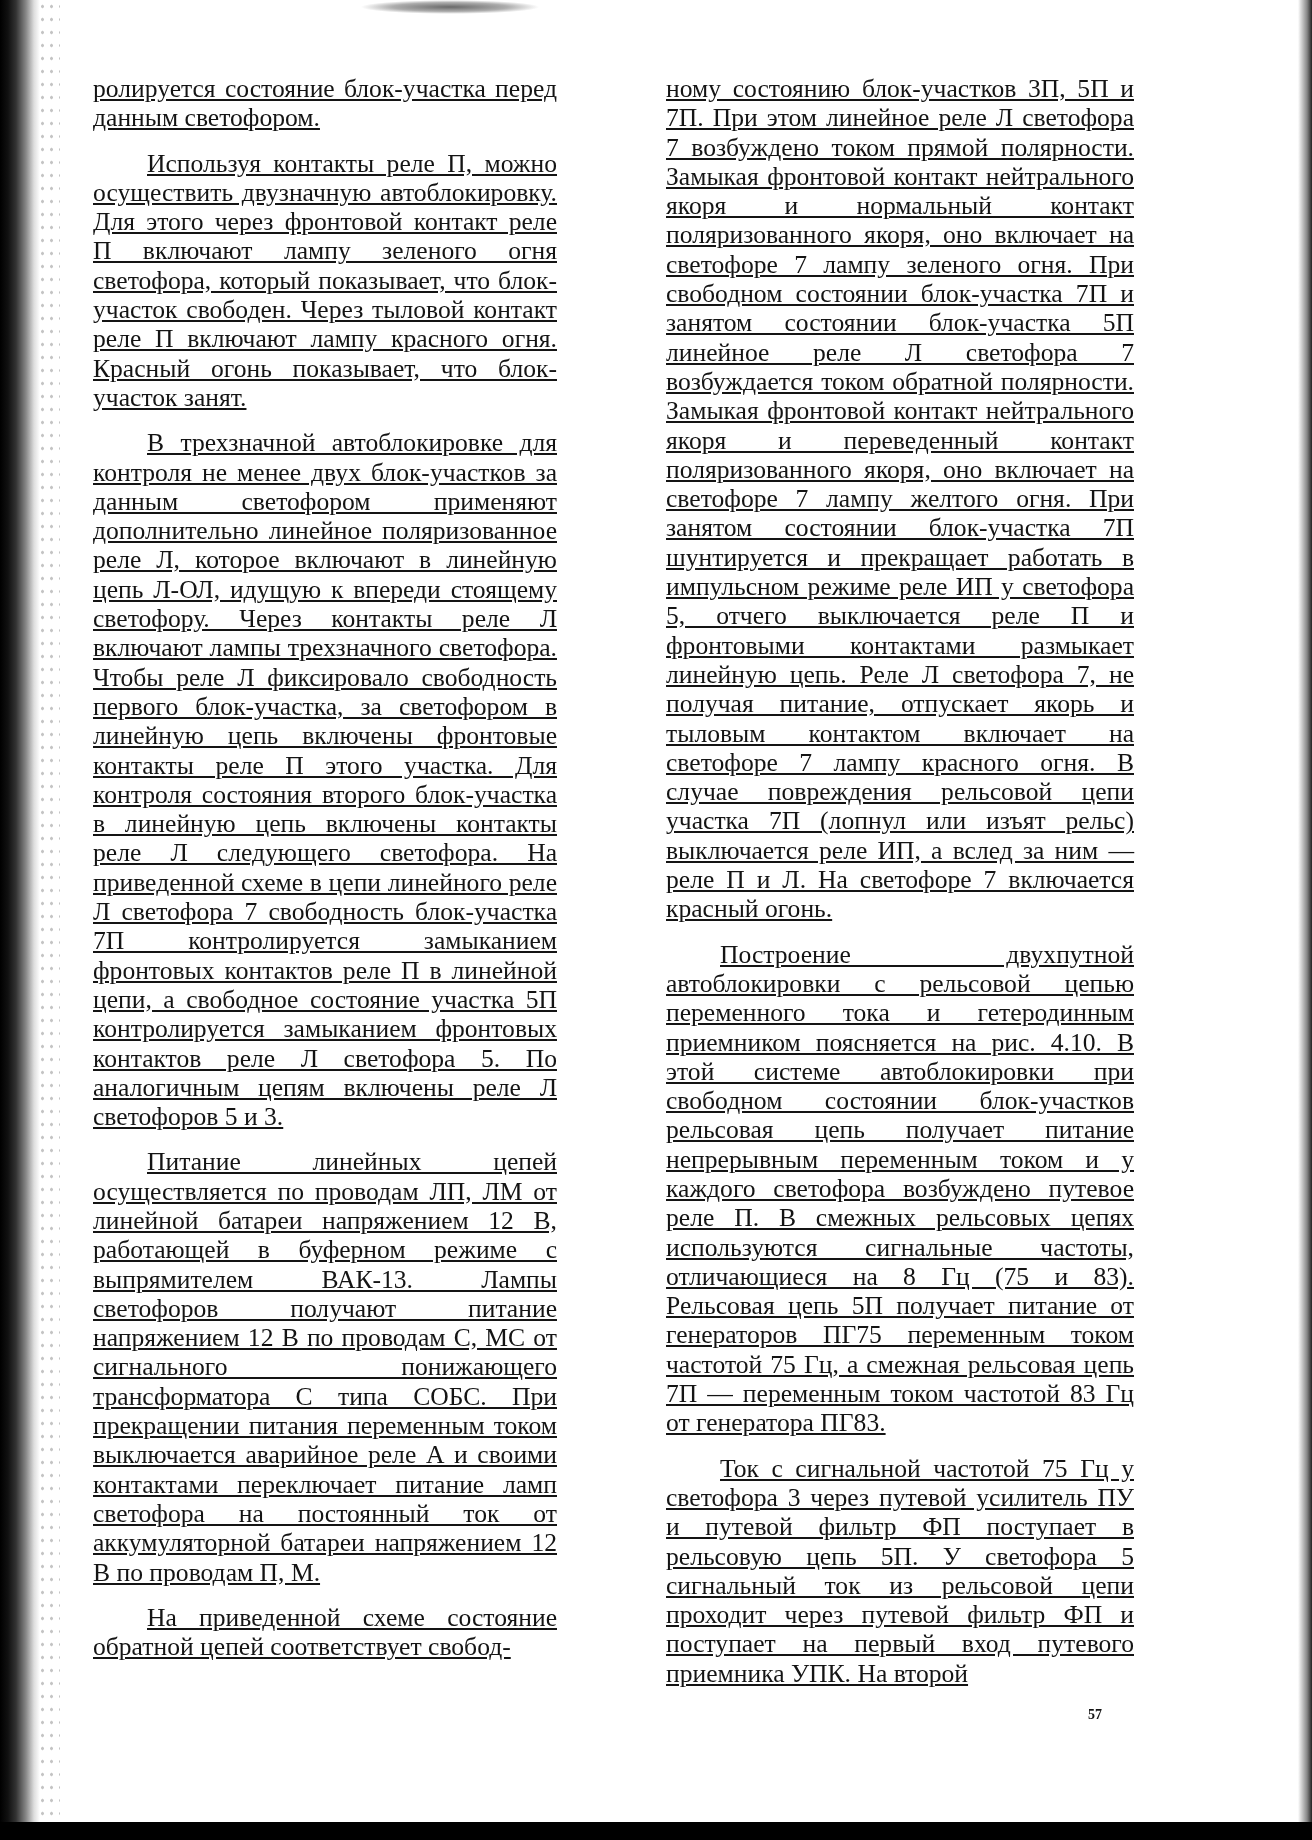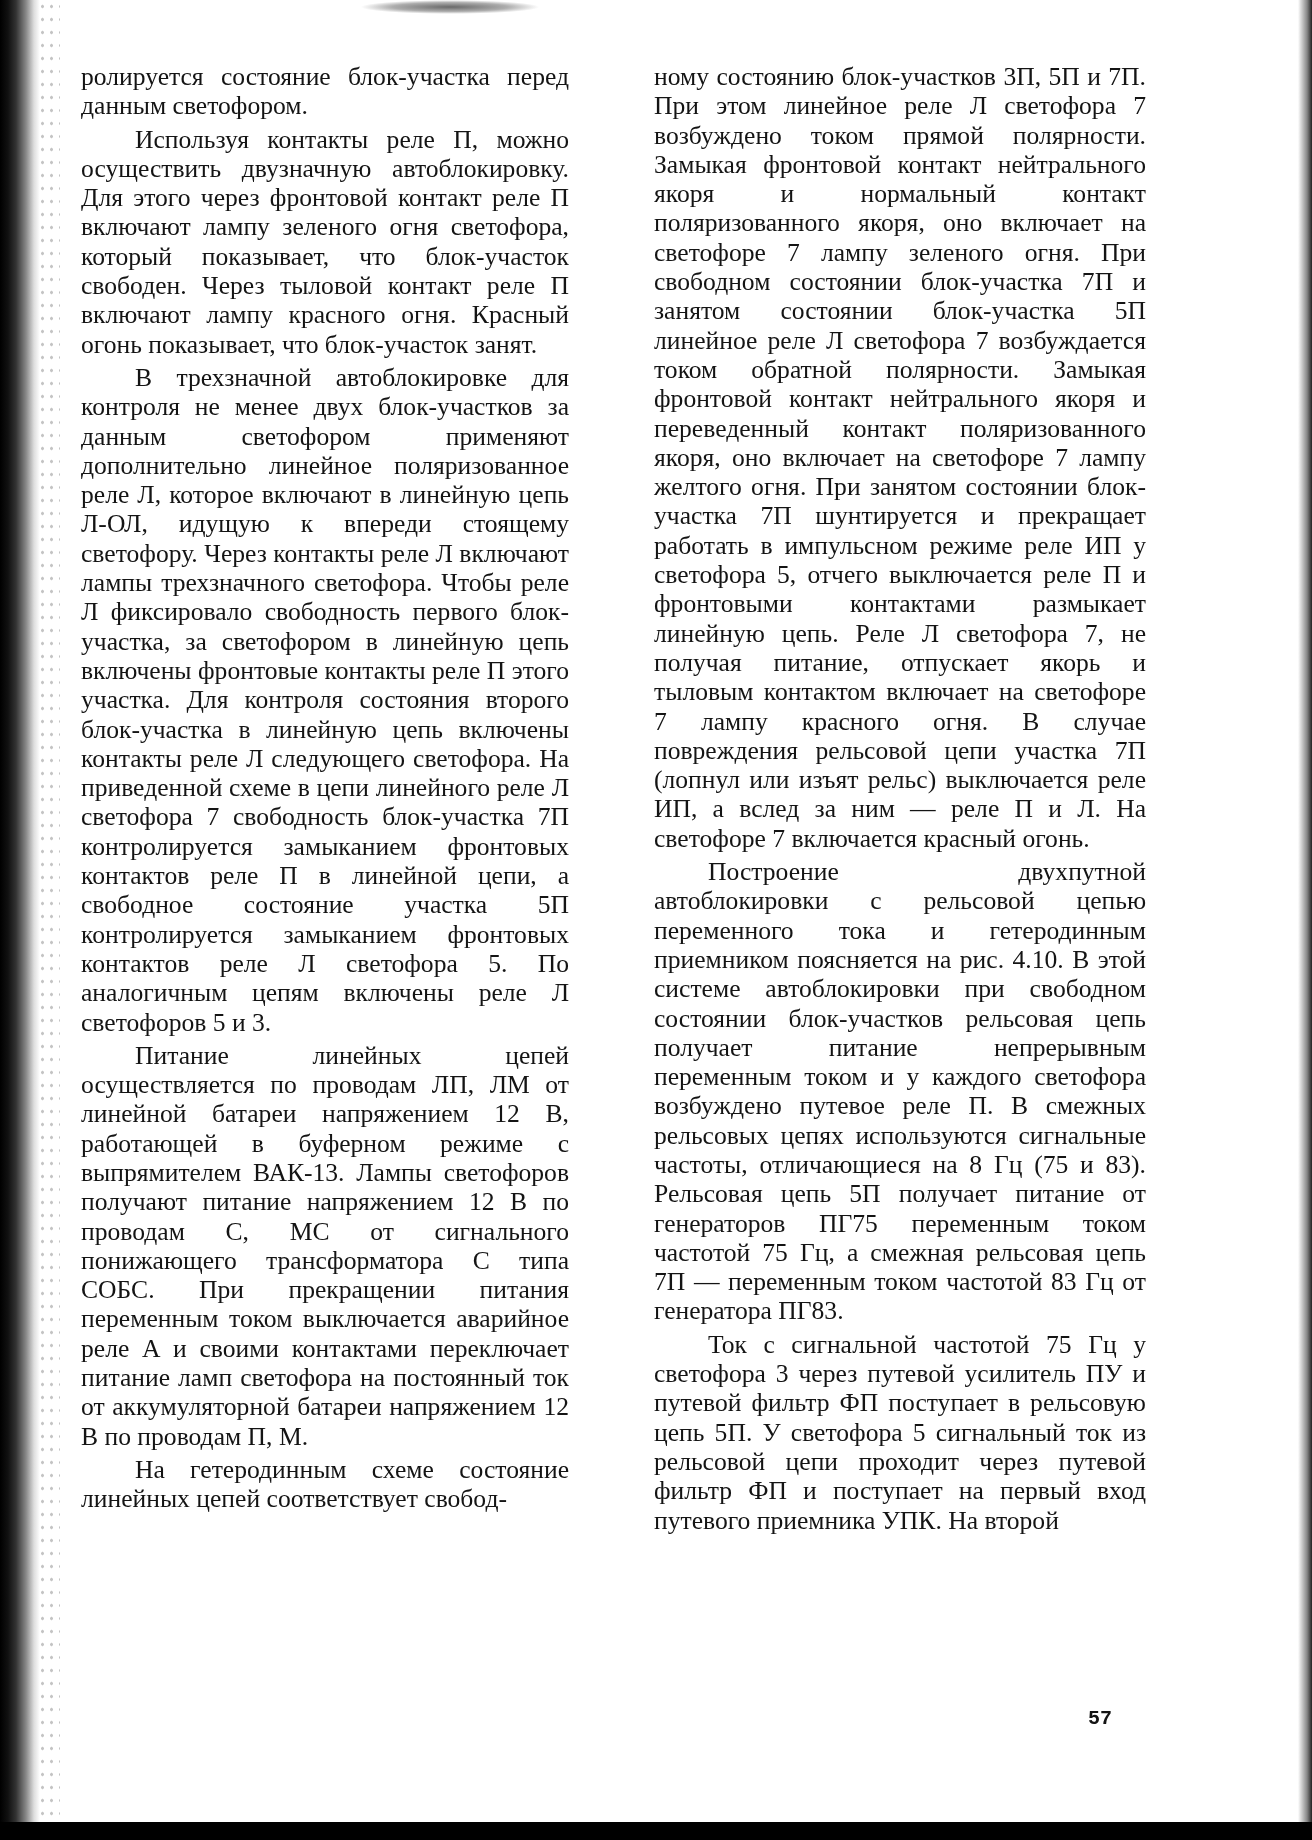--- a/index.html
+++ b/index.html
@@ -27,41 +27,41 @@
   .right-edge {
     position: absolute; right: 0; top: 0; width: 14px; height: 1840px;
     background: linear-gradient(to left, #222 0, #888 5px, #fff 14px);
   }
   .column {
     position: absolute; top: 58px; width: 496px;
     font-size: 25.6px; line-height: 29.3px; text-align: justify;
   }
   .col-left { left: 77px; }
   .col-right { left: 650px; width: 500px; }
-  .column p { margin: 4px; text-indent: 0; }
+  .column p { margin: 16px; text-indent: 0; text-decoration: underline; }
   .column p.indent { text-indent: 54px; }
   .page-number {
     position: absolute; left: 1088px; top: 1707px;
-    font-family: Liberation Mono, monospace; font-weight: bold; font-size: 20px;
+    font-family: Liberation Serif, serif; font-weight: bold; font-size: 14px;
   }
 </style>
 </head>
 <body>
 
 <div class="left-shadow"></div>
 <div class="left-speckle"></div>
 <div class="top-smudge"></div>
 <div class="right-edge"></div>
 
 <div class="column col-left">
   <p>ролируется состояние блок-участка перед данным светофором.</p>
   <p class="indent">Используя контакты реле П, можно осуществить двузначную автоблокировку. Для этого через фронтовой контакт реле П включают лампу зеленого огня светофора, который показывает, что блок-участок свободен. Через тыловой контакт реле П включают лампу красного огня. Красный огонь показывает, что блок-участок занят.</p>
   <p class="indent">В трехзначной автоблокировке для контроля не менее двух блок-участков за данным светофором применяют дополнительно линейное поляризованное реле Л, которое включают в линейную цепь Л-ОЛ, идущую к впереди стоящему светофору. Через контакты реле Л включают лампы трехзначного светофора. Чтобы реле Л фиксировало свободность первого блок-участка, за светофором в линейную цепь включены фронтовые контакты реле П этого участка. Для контроля состояния второго блок-участка в линейную цепь включены контакты реле Л следующего светофора. На приведенной схеме в цепи линейного реле Л светофора 7 свободность блок-участка 7П контролируется замыканием фронтовых контактов реле П в линейной цепи, а свободное состояние участка 5П контролируется замыканием фронтовых контактов реле Л светофора 5. По аналогичным цепям включены реле Л светофоров 5 и 3.</p>
   <p class="indent">Питание линейных цепей осуществляется по проводам ЛП, ЛМ от линейной батареи напряжением 12 В, работающей в буферном режиме с выпрямителем ВАК-13. Лампы светофоров получают питание напряжением 12 В по проводам С, МС от сигнального понижающего трансформатора С типа СОБС. При прекращении питания переменным током выключается аварийное реле А и своими контактами переключает питание ламп светофора на постоянный ток от аккумуляторной батареи напряжением 12 В по проводам П, М.</p>
-  <p class="indent">На гетеродинным схеме состояние линейных цепей соответствует свобод-</p>
+  <p class="indent">На приведенной схеме состояние обратной цепей соответствует свобод-</p>
 </div>
 
 <div class="column col-right">
   <p>ному состоянию блок-участков 3П, 5П и 7П. При этом линейное реле Л светофора 7 возбуждено током прямой полярности. Замыкая фронтовой контакт нейтрального якоря и нормальный контакт поляризованного якоря, оно включает на светофоре 7 лампу зеленого огня. При свободном состоянии блок-участка 7П и занятом состоянии блок-участка 5П линейное реле Л светофора 7 возбуждается током обратной полярности. Замыкая фронтовой контакт нейтрального якоря и переведенный контакт поляризованного якоря, оно включает на светофоре 7 лампу желтого огня. При занятом состоянии блок-участка 7П шунтируется и прекращает работать в импульсном режиме реле ИП у светофора 5, отчего выключается реле П и фронтовыми контактами размыкает линейную цепь. Реле Л светофора 7, не получая питание, отпускает якорь и тыловым контактом включает на светофоре 7 лампу красного огня. В случае повреждения рельсовой цепи участка 7П (лопнул или изъят рельс) выключается реле ИП, а вслед за ним — реле П и Л. На светофоре 7 включается красный огонь.</p>
   <p class="indent">Построение двухпутной автоблокировки с рельсовой цепью переменного тока и гетеродинным приемником поясняется на рис. 4.10. В этой системе автоблокировки при свободном состоянии блок-участков рельсовая цепь получает питание непрерывным переменным током и у каждого светофора возбуждено путевое реле П. В смежных рельсовых цепях используются сигнальные частоты, отличающиеся на 8 Гц (75 и 83). Рельсовая цепь 5П получает питание от генераторов ПГ75 переменным током частотой 75 Гц, а смежная рельсовая цепь 7П — переменным током частотой 83 Гц от генератора ПГ83.</p>
   <p class="indent">Ток с сигнальной частотой 75 Гц у светофора 3 через путевой усилитель ПУ и путевой фильтр ФП поступает в рельсовую цепь 5П. У светофора 5 сигнальный ток из рельсовой цепи проходит через путевой фильтр ФП и поступает на первый вход путевого приемника УПК. На второй</p>
 </div>
 
 <div class="page-number">57</div>
 

